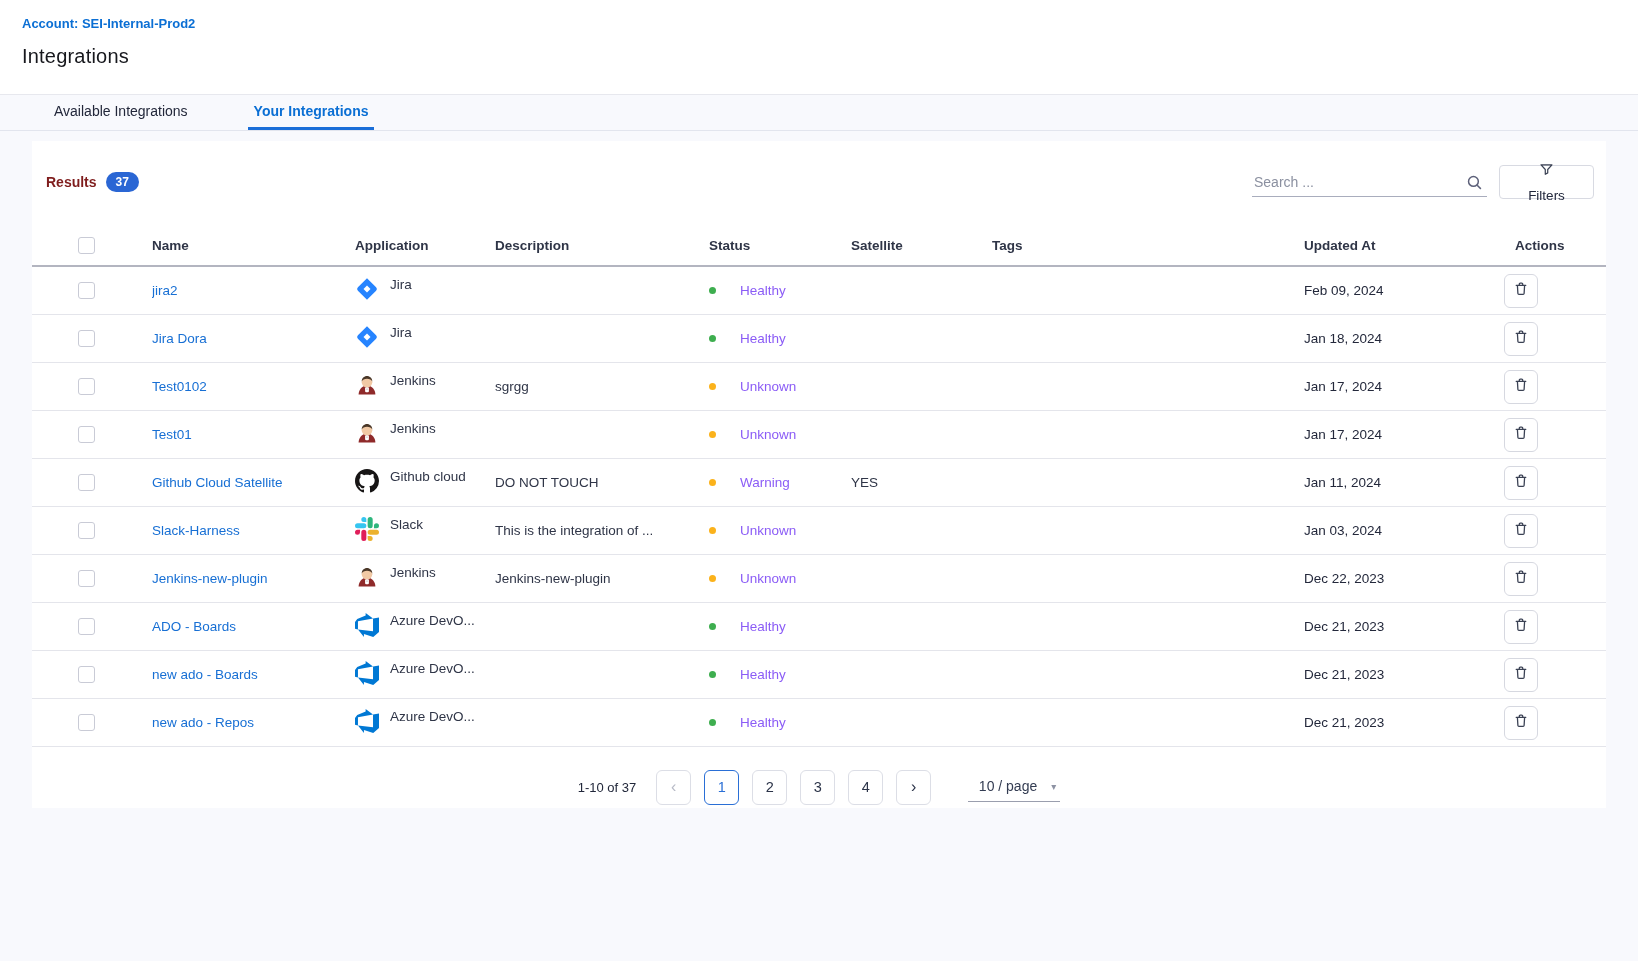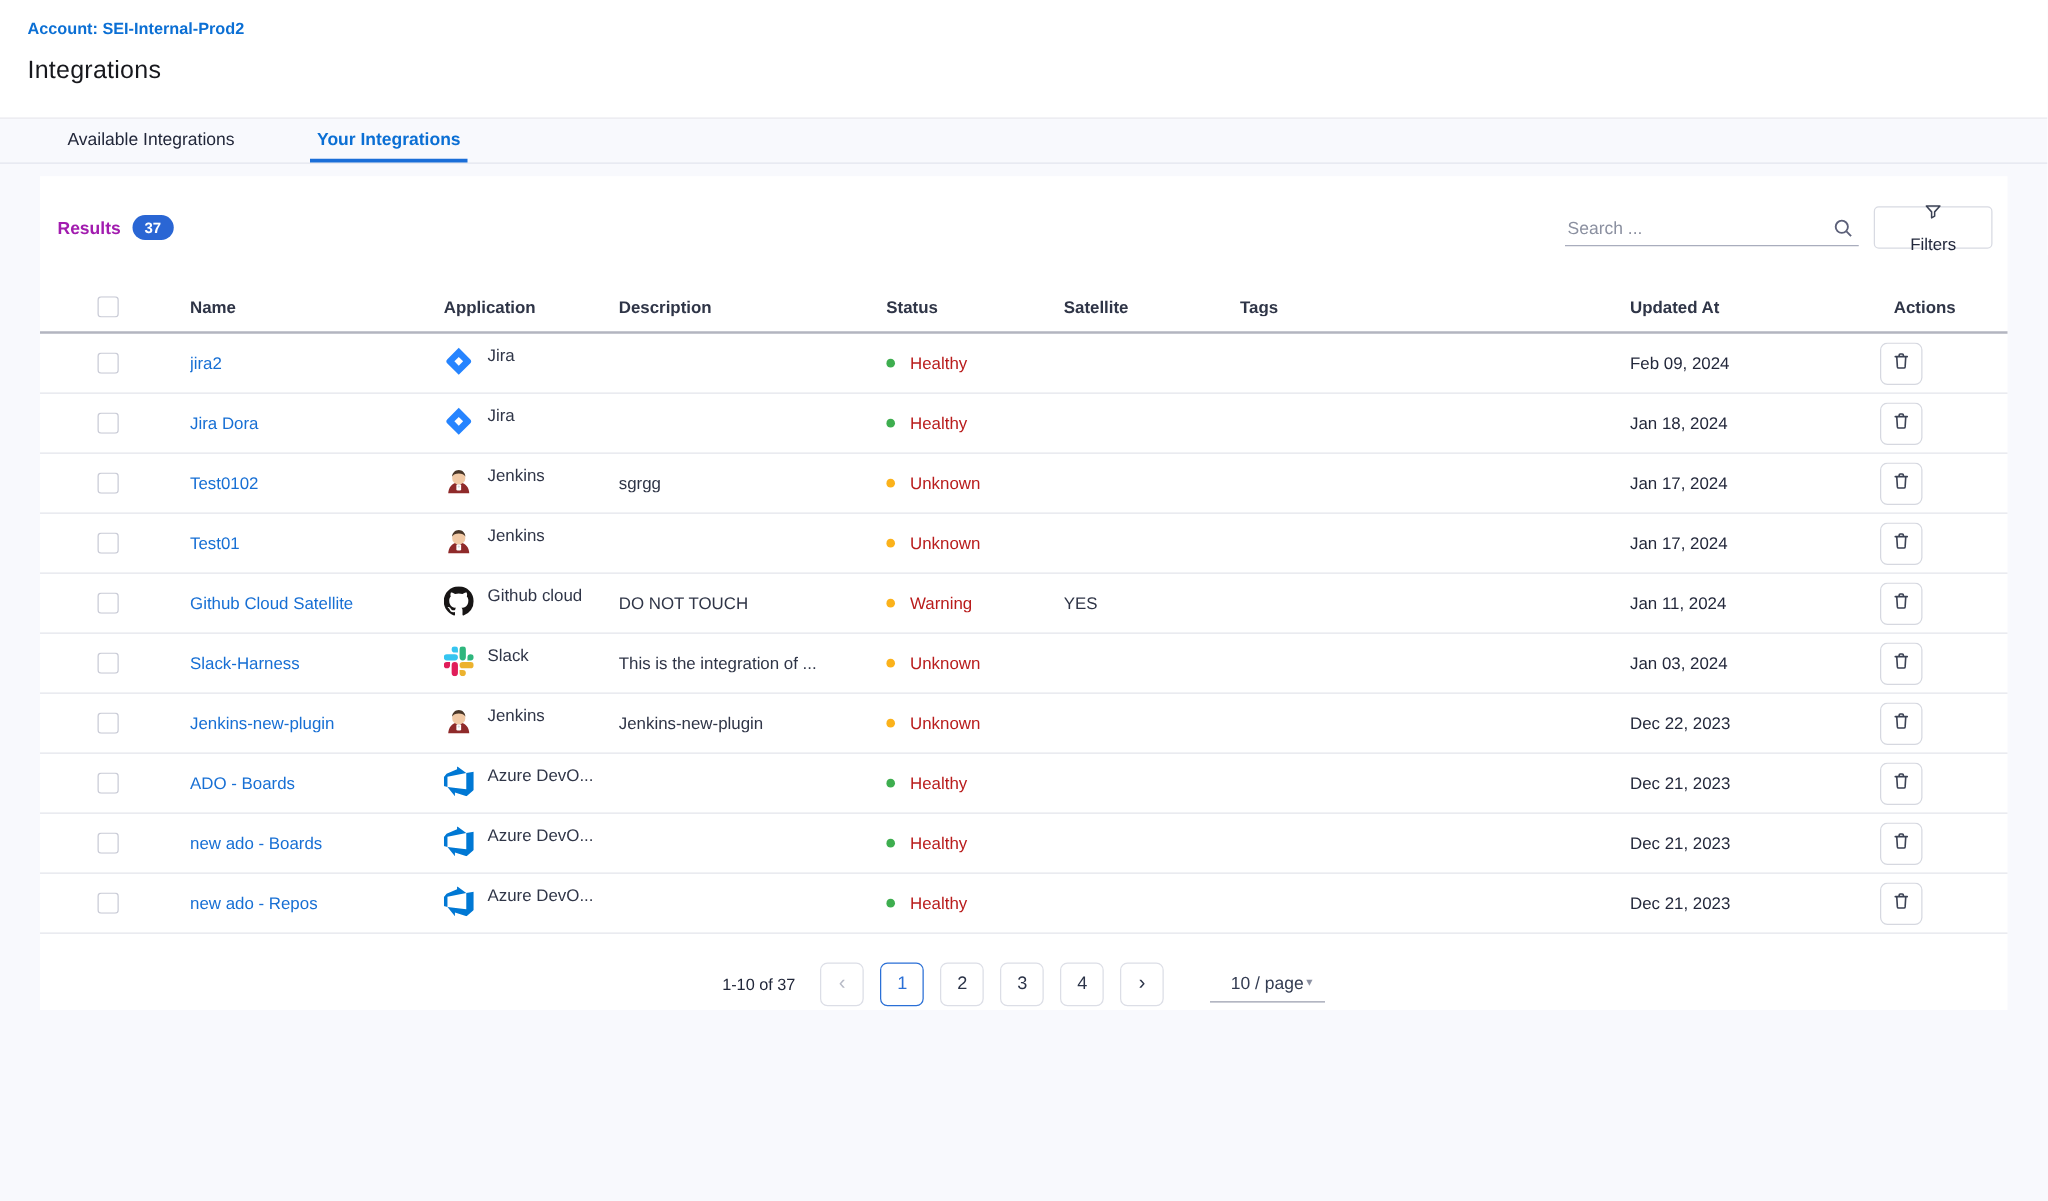--- a/index.html
+++ b/index.html
@@ -29,21 +29,21 @@
   }
   .tab.active { color:#0b6fd4; font-weight:700; border-bottom-color:#1a6ed8; }
 
   
   .card {
     background:#fff; margin:10px 32px 0; height:667px; position:relative;
   }
 
   
   .toolbar { display:flex; align-items:center; padding:24px 12px 0 14px; height:58px; }
-  .results-label { font-size:14px; font-weight:700; color:#a21caf; }
+  .results-label { font-size:14px; font-weight:700; color:#7f1d1d; }
   .results-badge {
     background:#2a66d4; color:#fff; font-size:12px; font-weight:700;
     border-radius:20px; padding:3px 10px; margin-left:9px; display:inline-block;
   }
   .search-wrap { margin-left:auto; position:relative; width:235px; }
   .search-input {
     width:100%; border:none; border-bottom:1px solid #a9adbd; outline:none;
     font-size:14px; padding:6px 28px 6px 2px; color:#33394c; background:transparent;
     font-family:"Liberation Sans", sans-serif;
   }
@@ -67,21 +67,21 @@
   .tr.head { height:42px; border-bottom:2px solid #b3b5c0; font-weight:700; font-size:13.5px; color:#1e2026; }
   .cell { font-size:13.5px; color:#2f3547; overflow:hidden; white-space:nowrap; text-overflow:ellipsis; }
   .cell.check { padding-left:46px; }
   .checkbox {
     width:17px; height:17px; border:1px solid #c9cbd6; border-radius:3px;
     background:#fff; cursor:pointer;
   }
   .name-link { color:#176fd4; text-decoration:none; cursor:pointer; }
   .app-cell { display:flex; gap:11px; }
   .app-cell svg { flex:0 0 auto; }
-  .status-cell { display:flex; align-items:center; gap:12px; color:#b91c1c; }
+  .status-cell { display:flex; align-items:center; gap:24px; color:#8b5cf6; }
   .status-dot { width:7px; height:7px; border-radius:50%; display:inline-block; }
   .date-cell { color:#23283b; }
   .trash-btn {
     width:34px; height:34px; border:1px solid #d6d8e0; border-radius:6px;
     background:#fff; display:flex; align-items:center; justify-content:center; cursor:pointer;
   }
 
   
   .pagination {
     display:flex; align-items:center; justify-content:center; gap:13px;
@@ -91,22 +91,22 @@
   .page-btn {
     min-width:35px; height:35px; border:1px solid #dcdee6; border-radius:6px;
     background:#fff; display:flex; align-items:center; justify-content:center;
     font-size:14.5px; color:#2b3348; cursor:pointer; font-family:"Liberation Sans", sans-serif;
   }
   .page-btn.active { border-color:#2a6fd6; color:#2a6fd6; }
   .page-btn.disabled { color:#b7bac6; cursor:default; }
   .chev { font-size:16px; line-height:1; }
   .page-size {
     margin-left:24px; border-bottom:1px solid #9a9eae; padding:6px 4px 7px 10px;
-    font-size:14px; color:#333c52; display:flex; align-items:center; gap:2px; cursor:pointer;
-    min-width:92px; justify-content:center;
+    font-size:14px; color:#333c52; display:flex; align-items:center; gap:14px; cursor:pointer;
+    min-width:92px; justify-content:flex-end;
   }
   .caret { color:#8d92a3; font-size:10px; }
 </style>
 </head>
 <body>
 
 <div class="top-header">
   <a class="account-link">Account: SEI-Internal-Prod2</a>
   <div class="page-title">Integrations</div>
 </div>

